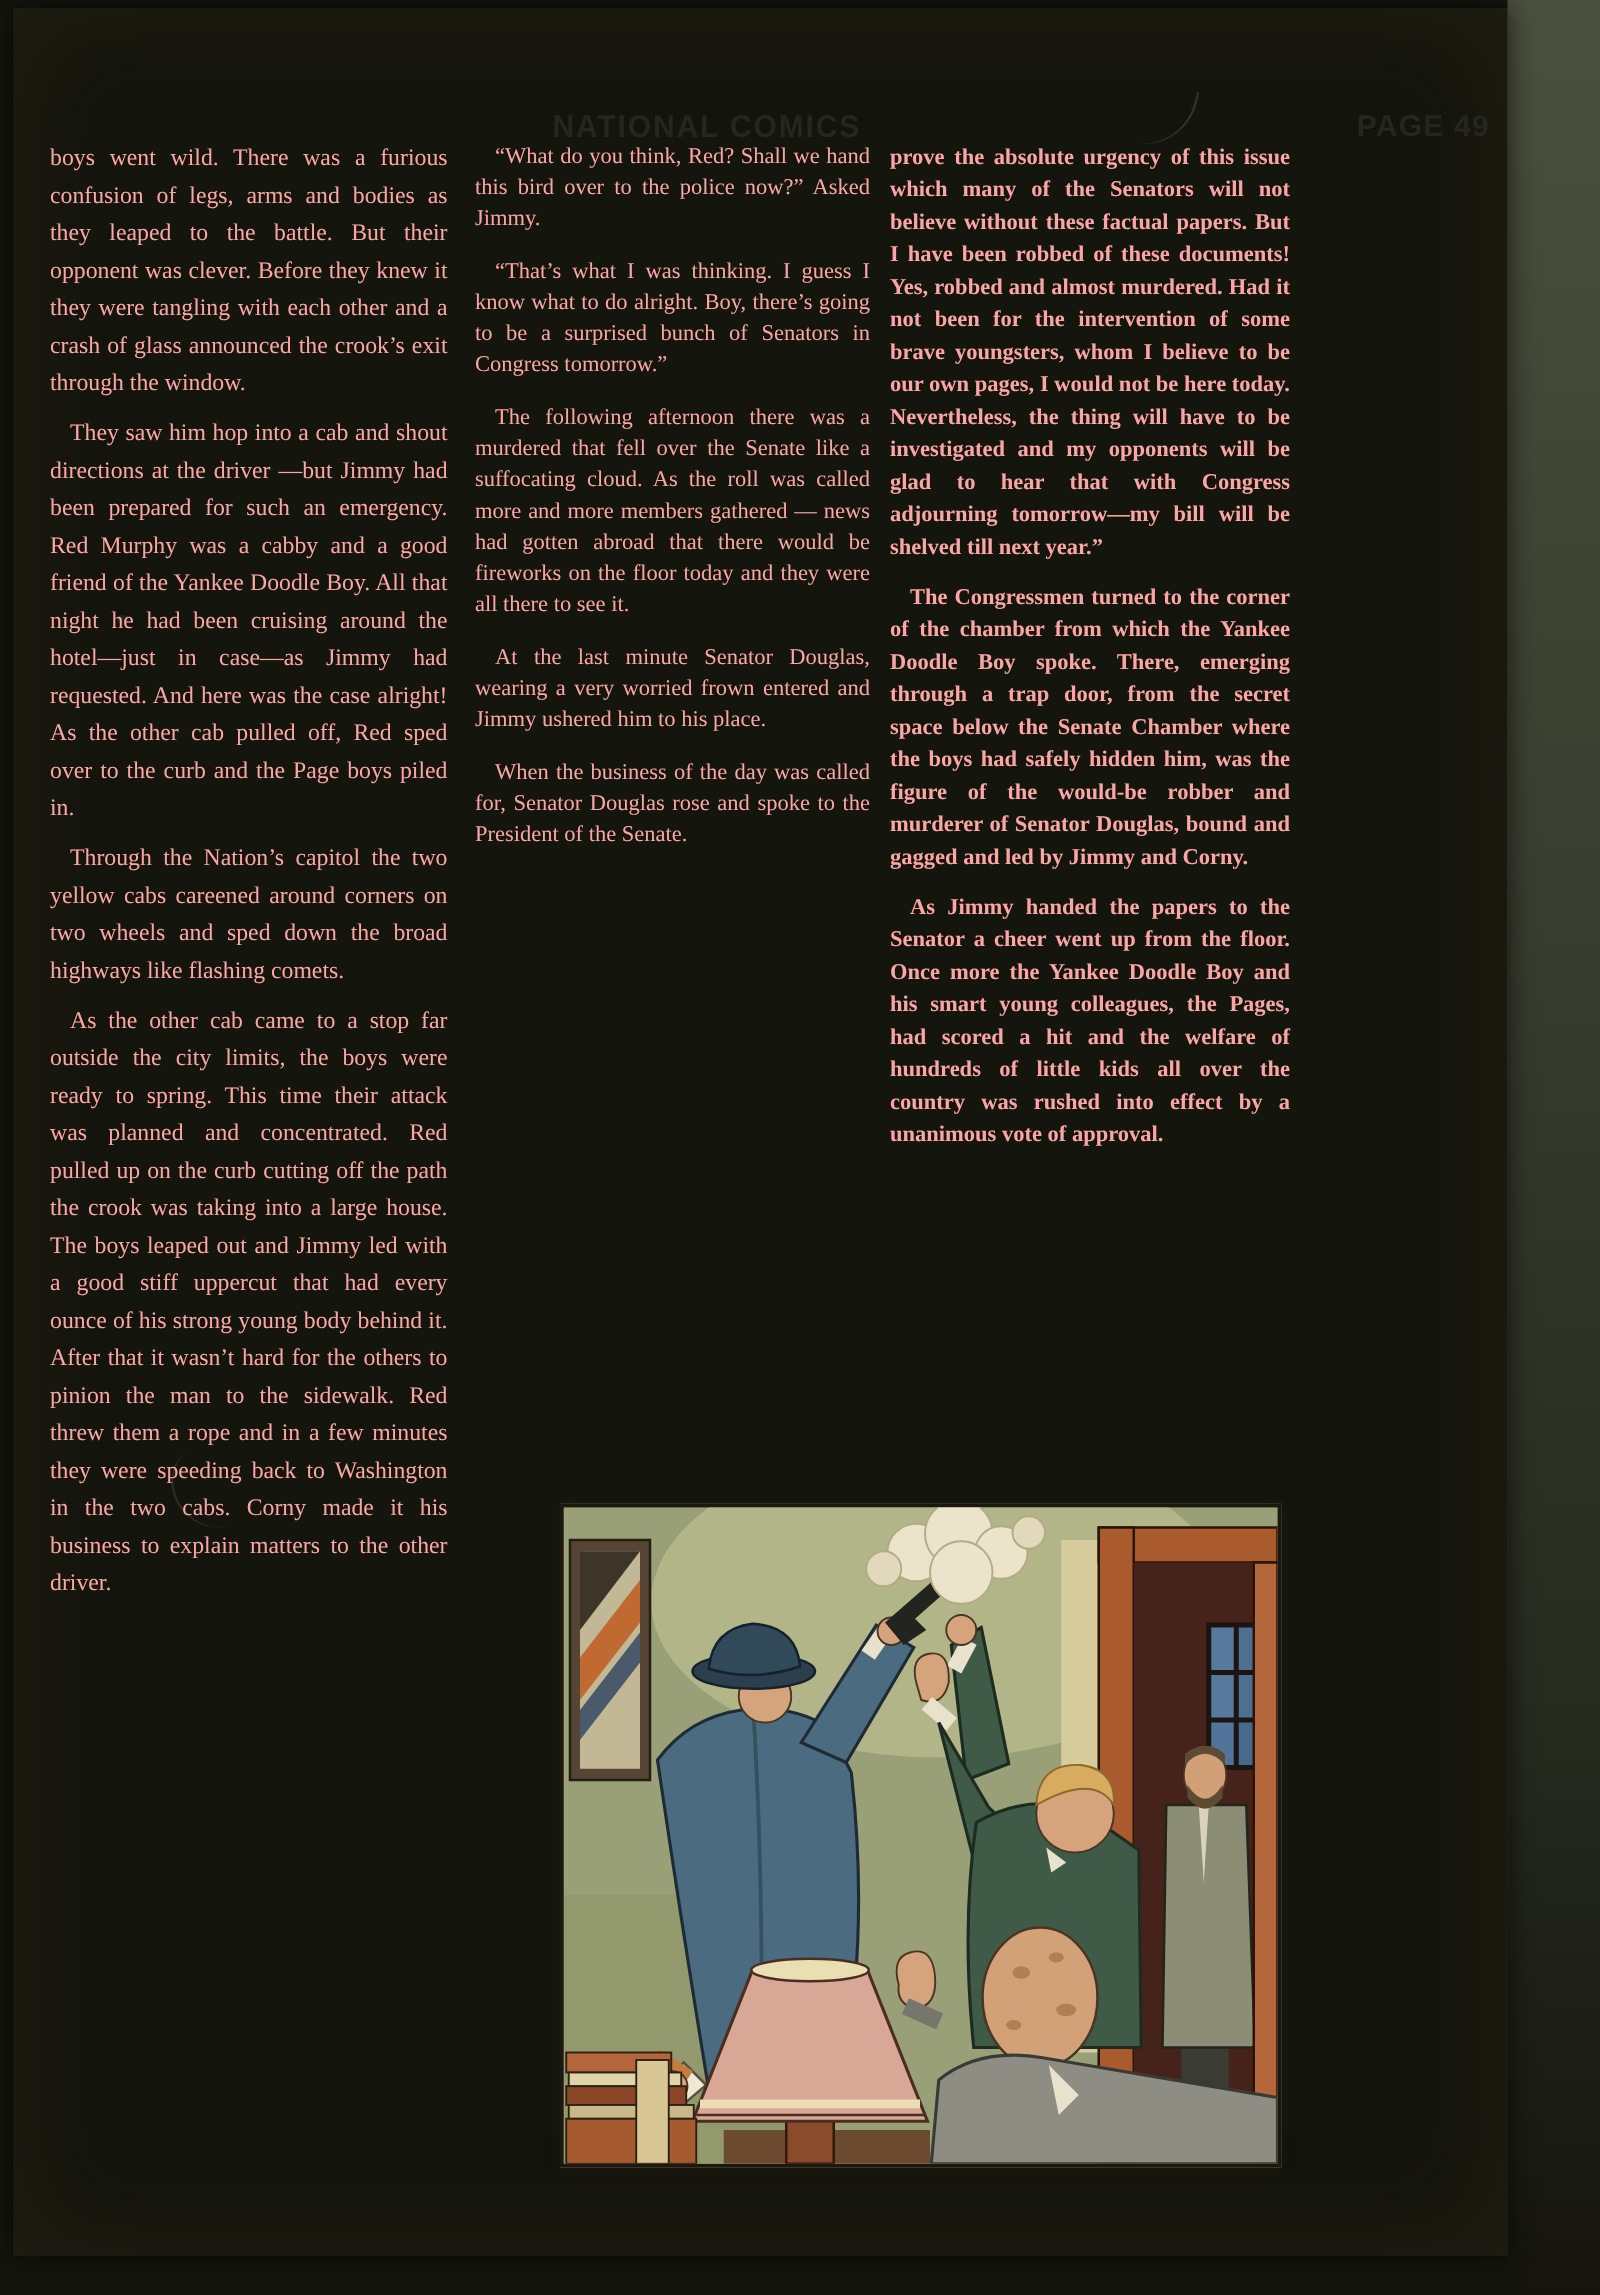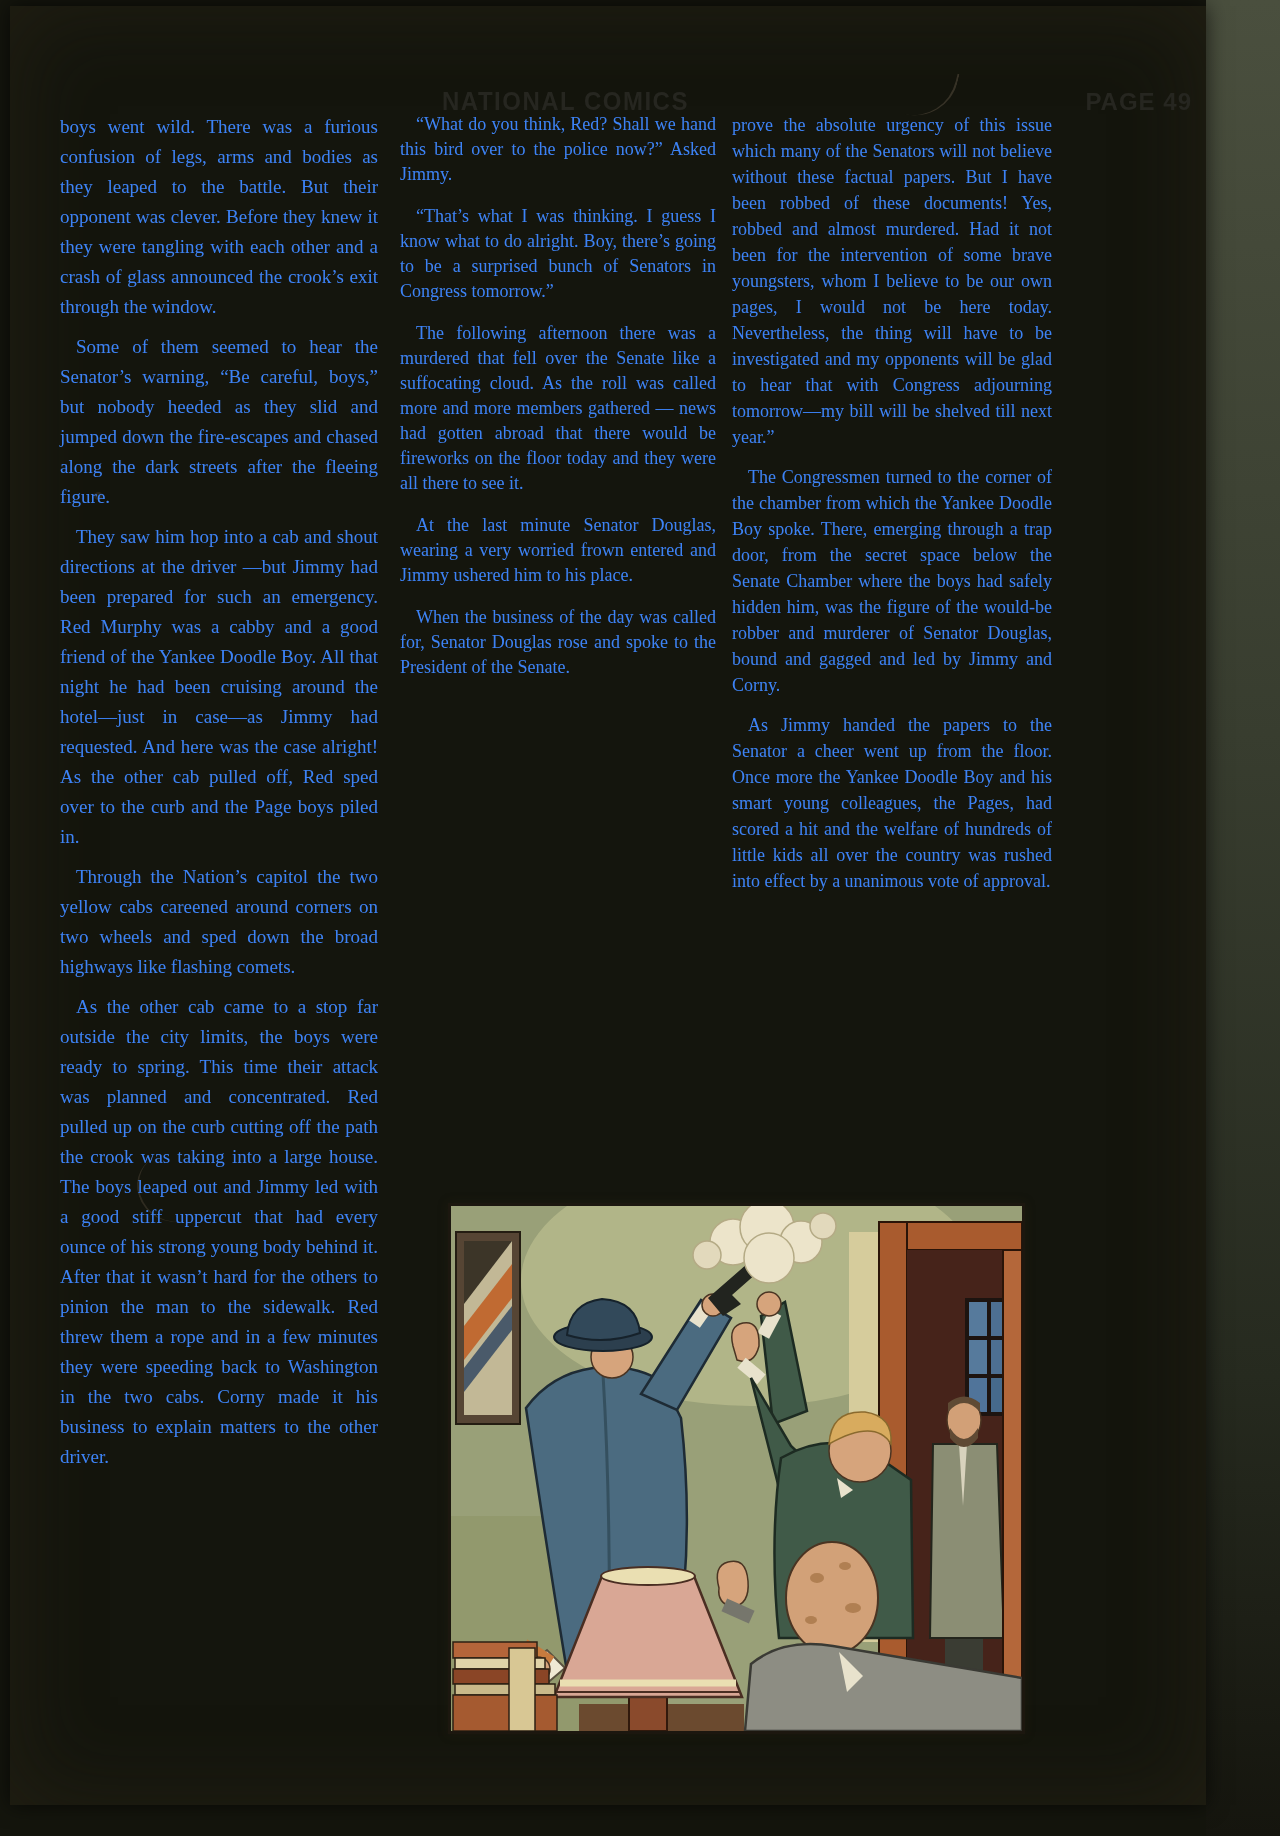--- a/index.html
+++ b/index.html
@@ -26,33 +26,32 @@
     font-family:"Liberation Sans", sans-serif;font-weight:bold;font-size:24px;
     letter-spacing:1.5px;color:#262620;
     transform:scaleY(1.05);
   }
   .header-pageno{
     position:absolute;left:1062px;top:82px;width:120px;text-align:right;
     font-family:"Liberation Sans", sans-serif;font-weight:bold;font-size:24px;
     letter-spacing:1px;color:#262620;
   }
   .col{
-    position:absolute;top:106px;color:#3b82f6;
+    position:absolute;top:106px;color:#fca5a5;
     text-align:justify;
     text-shadow:0 0 0.5px rgba(45,40,30,0.75);
-    margin-left:20px;
   }
   .col p{margin:0;text-indent:16px;}
   .col p.no-indent{text-indent:0;}
   .col-1{left:30px;width:318px;font-size:19px;line-height:30px;}
   .col-1 p{margin-bottom:10px;}
   .col-2{left:370px;width:316px;font-size:18px;line-height:25px;}
   .col-2 p{margin-bottom:17px;}
   .col-3{left:702px;width:320px;font-size:18px;line-height:26px;}
-  .col-3 p{margin-bottom:14px;}
+  .col-3 p{margin-bottom:14px;font-weight:bold;}
   .panel{
     position:absolute;left:438px;top:1197px;width:577px;height:531px;
     border:3px solid #1c170f;box-sizing:border-box;background:#99a078;
     box-shadow:0 0 10px rgba(50,40,20,0.3);
   }
   .panel svg{display:block;width:571px;height:525px;}
   .scratch-a{
     position:absolute;left:900px;top:62px;width:42px;height:52px;
     border-right:2px solid rgba(70,62,50,0.7);border-radius:0 0 46px 0;
     transform:rotate(14deg);
@@ -76,21 +75,20 @@
 
   <div class="header-title">NATIONAL COMICS</div>
   <div class="header-pageno">PAGE 49</div>
 
   <div class="scratch-a"></div>
   <div class="scratch-b"></div>
   <div class="ink-blot"></div>
 
   <div class="col col-1">
     <p class="no-indent">boys went wild. There was a furious confusion of legs, arms and bodies as they leaped to the battle. But their opponent was clever. Before they knew it they were tangling with each other and a crash of glass announced the crook’s exit through the window.</p>
-    <p>Some of them seemed to hear the Senator’s warning, “Be careful, boys,” but nobody heeded as they slid and jumped down the fire-escapes and chased along the dark streets after the fleeing figure.</p>
     <p>They saw him hop into a cab and shout directions at the driver —but Jimmy had been prepared for such an emergency. Red Murphy was a cabby and a good friend of the Yankee Doodle Boy. All that night he had been cruising around the hotel—just in case—as Jimmy had requested. And here was the case alright! As the other cab pulled off, Red sped over to the curb and the Page boys piled in.</p>
     <p>Through the Nation’s capitol the two yellow cabs careened around corners on two wheels and sped down the broad highways like flashing comets.</p>
     <p>As the other cab came to a stop far outside the city limits, the boys were ready to spring. This time their attack was planned and concentrated. Red pulled up on the curb cutting off the path the crook was taking into a large house. The boys leaped out and Jimmy led with a good stiff uppercut that had every ounce of his strong young body behind it. After that it wasn’t hard for the others to pinion the man to the sidewalk. Red threw them a rope and in a few minutes they were speeding back to Washington in the two cabs. Corny made it his business to explain matters to the other driver.</p>
   </div>
 
   <div class="col col-2">
     <p>“What do you think, Red? Shall we hand this bird over to the police now?” Asked Jimmy.</p>
     <p>“That’s what I was thinking. I guess I know what to do alright. Boy, there’s going to be a surprised bunch of Senators in Congress tomorrow.”</p>
     <p>The following afternoon there was a murdered that fell over the Senate like a suffocating cloud. As the roll was called more and more members gathered — news had gotten abroad that there would be fireworks on the floor today and they were all there to see it.</p>
     <p>At the last minute Senator Douglas, wearing a very worried frown entered and Jimmy ushered him to his place.</p>

